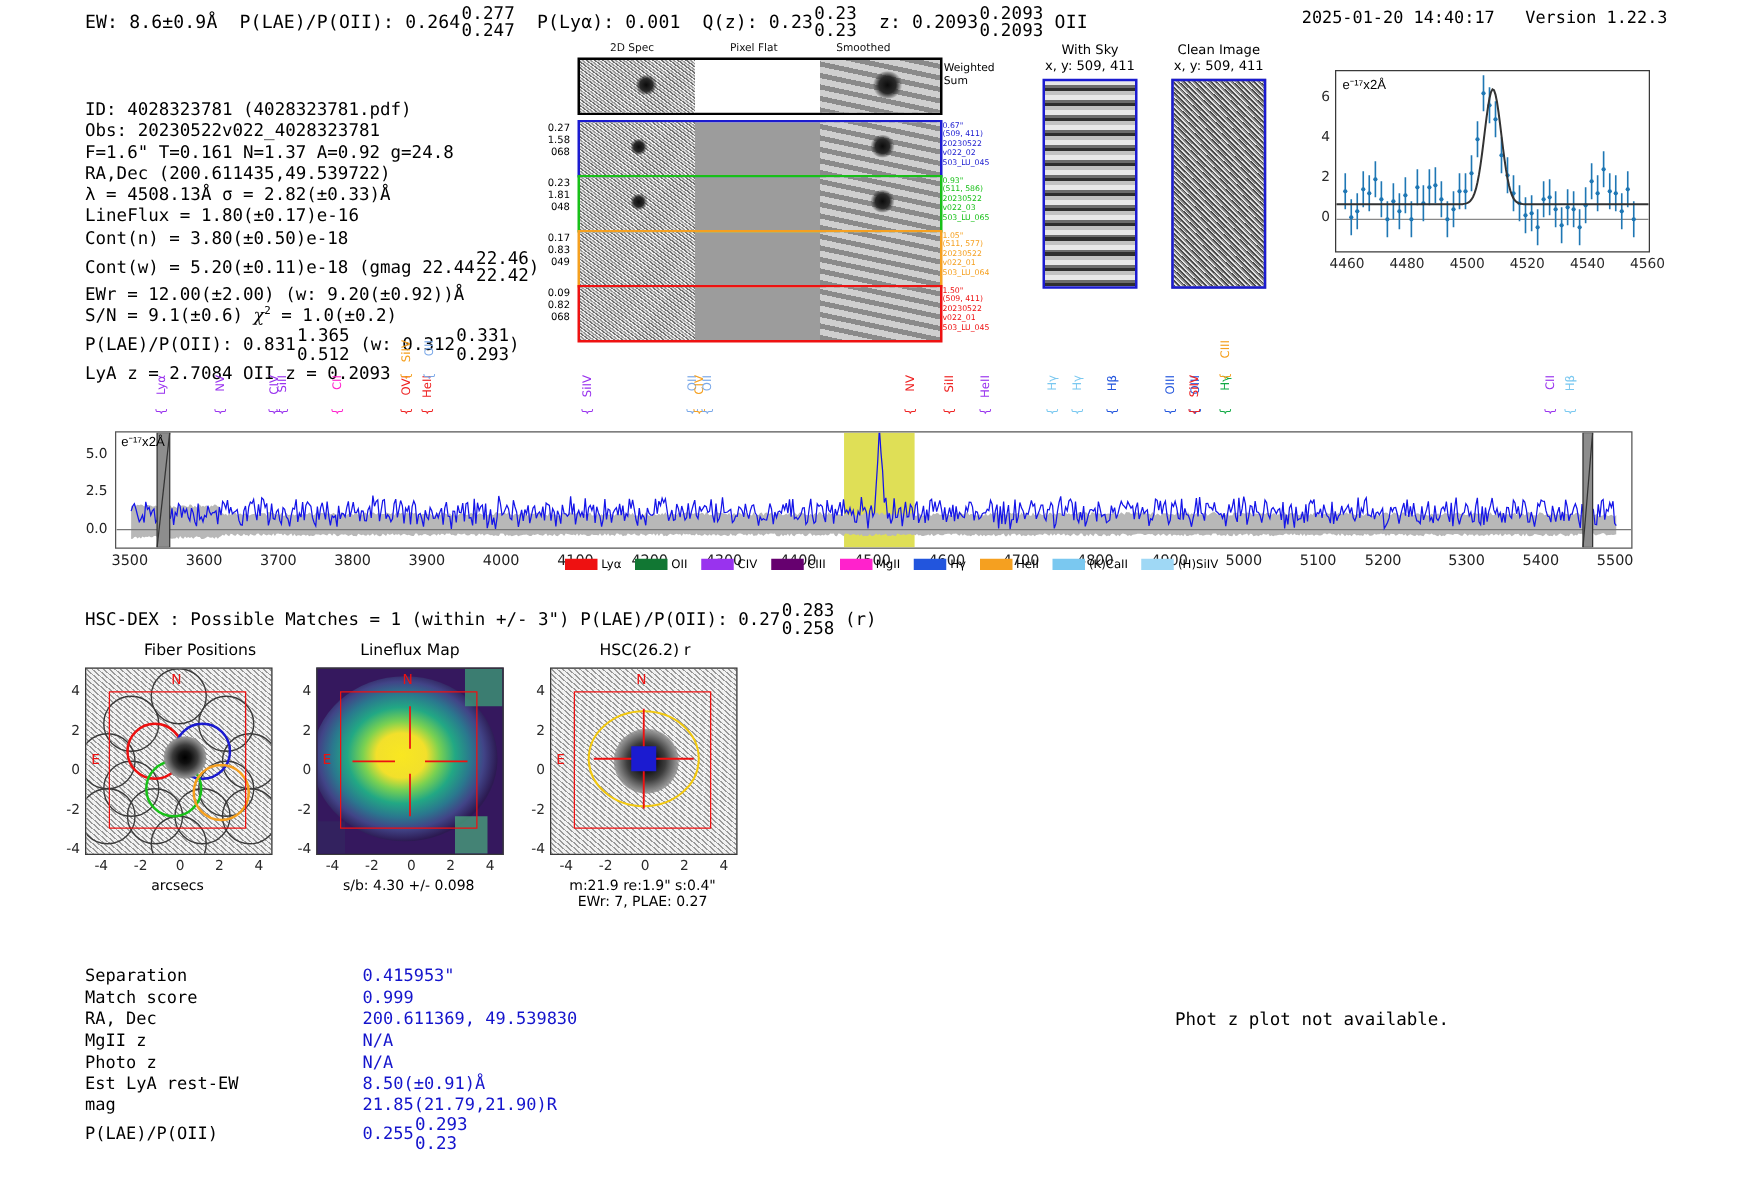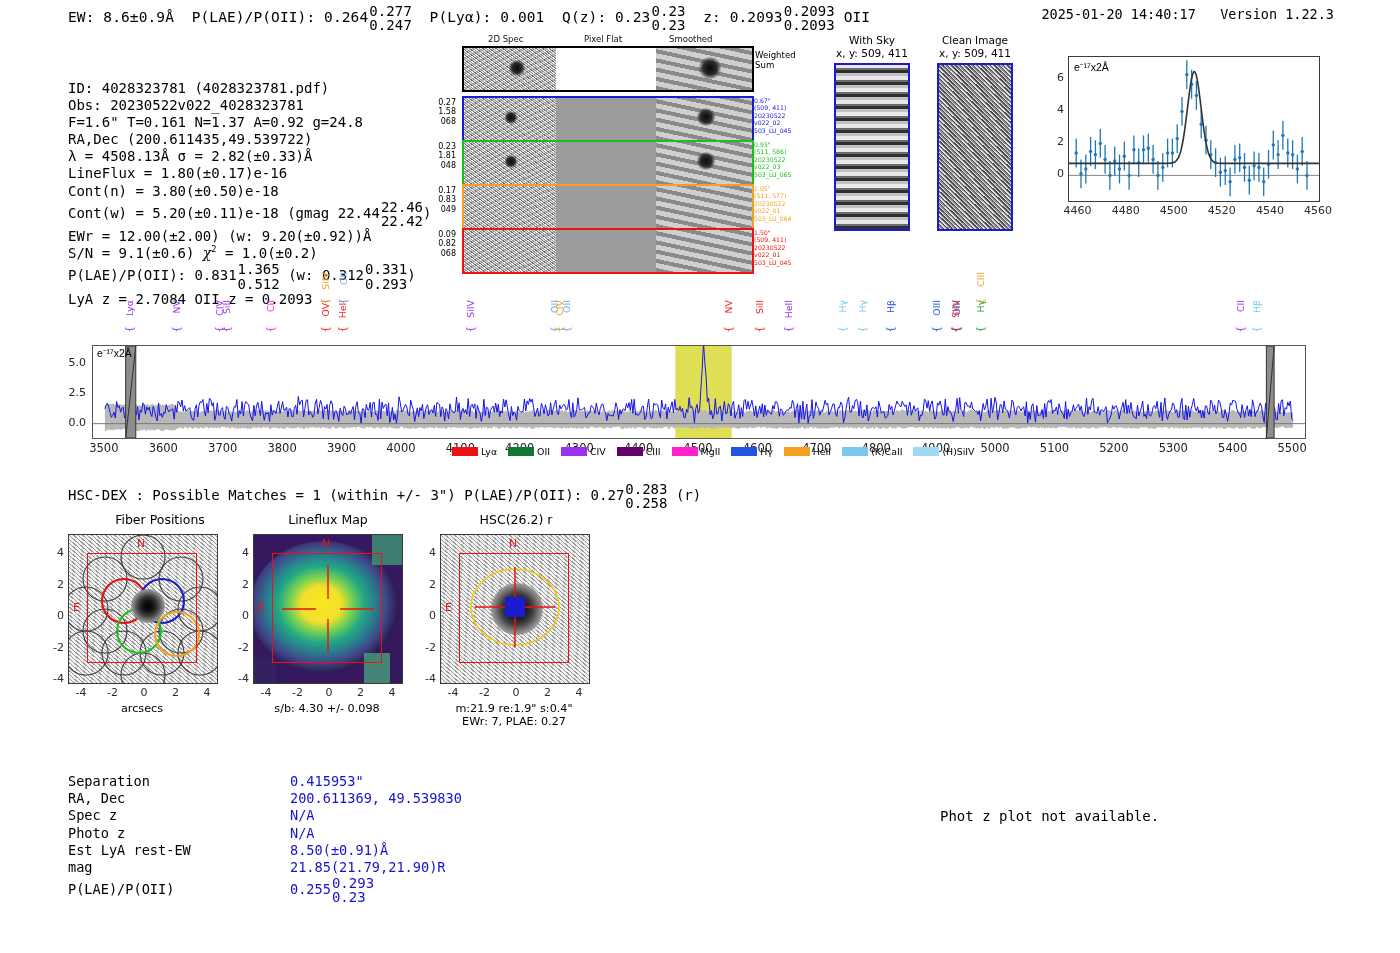--- a/index.html
+++ b/index.html
@@ -459,21 +459,21 @@
     <div class="xlab" style="left: 497.765px; top: 441px; width: 44px; text-align: center;">4200</div>
     <div class="xlab" style="left: 557.176px; top: 441px; width: 44px; text-align: center;">4300</div>
     <div class="xlab" style="left: 616.588px; top: 441px; width: 44px; text-align: center;">4400</div>
     <div class="xlab" style="left: 676px; top: 441px; width: 44px; text-align: center;">4500</div>
     <div class="xlab" style="left: 735.412px; top: 441px; width: 44px; text-align: center;">4600</div>
     <div class="xlab" style="left: 794.824px; top: 441px; width: 44px; text-align: center;">4700</div>
     <div class="xlab" style="left: 854.235px; top: 441px; width: 44px; text-align: center;">4800</div>
     <div class="xlab" style="left: 913.647px; top: 441px; width: 44px; text-align: center;">4900</div>
     <div class="xlab" style="left: 973.059px; top: 441px; width: 44px; text-align: center;">5000</div>
     <div class="xlab" style="left: 1032.47px; top: 441px; width: 44px; text-align: center;">5100</div>
-    <div class="xlab" style="left: 1091.88px; top: 441px; width: 44px; text-align: center;">5200</div>
+    <div class="xlab" style="left: 1091.88px; top: 441px; width: 44px; text-align: left;">5200</div>
     <div class="xlab" style="left: 1151.29px; top: 441px; width: 44px; text-align: center;">5300</div>
     <div class="xlab" style="left: 1210.71px; top: 441px; width: 44px; text-align: center;">5400</div>
     <div class="xlab" style="left: 1270.12px; top: 441px; width: 44px; text-align: center;">5500</div>
   </div>
 
 <div id="legend">
     <div class="lgitem">
       <span class="swatch" style="background:#ee1111"></span>
       <span class="lgtxt">Lyα</span>
     </div>
@@ -645,21 +645,22 @@
       <div class="ticklab" style="left: 72px; top: 174px; width: 24px; text-align: center;">0</div>
       <div class="ticklab" style="left: 103.5px; top: 174px; width: 24px; text-align: center;">2</div>
       <div class="ticklab" style="left: 135px; top: 174px; width: 24px; text-align: center;">4</div>
     </div>
   <div class="capt" style="left:-14px;top:190px;width:192px;">m:21.9  re:1.9"  s:0.4"</div>
   <div class="capt" style="left:-14px;top:203px;width:192px;">EWr: 7, PLAE: 0.27</div>
 </div>
 
 <div id="btable">
     <div><span class="k">Separation</span><span class="v">0.415953"</span></div>
+    <div><span class="k">Match score</span><span class="v">0.999</span></div>
     <div><span class="k">RA, Dec</span><span class="v">200.611369, 49.539830</span></div>
-    <div><span class="k">Spec z</span><span class="v">N/A</span></div>
+    <div><span class="k">MgII z</span><span class="v">N/A</span></div>
     <div><span class="k">Photo z</span><span class="v">N/A</span></div>
     <div><span class="k">Est LyA rest-EW</span><span class="v">8.50(±0.91)Å</span></div>
     <div><span class="k">mag</span><span class="v">21.85(21.79,21.90)R</span></div>
     <div><span class="k">P(LAE)/P(OII)</span><span class="v">0.255</span><span class="v stack"><span>0.293</span><span>0.23</span></span></div>
   </div>
 
 <div class="abs" id="photzmsg">Phot z plot not available.</div>
 
 </body></html>

